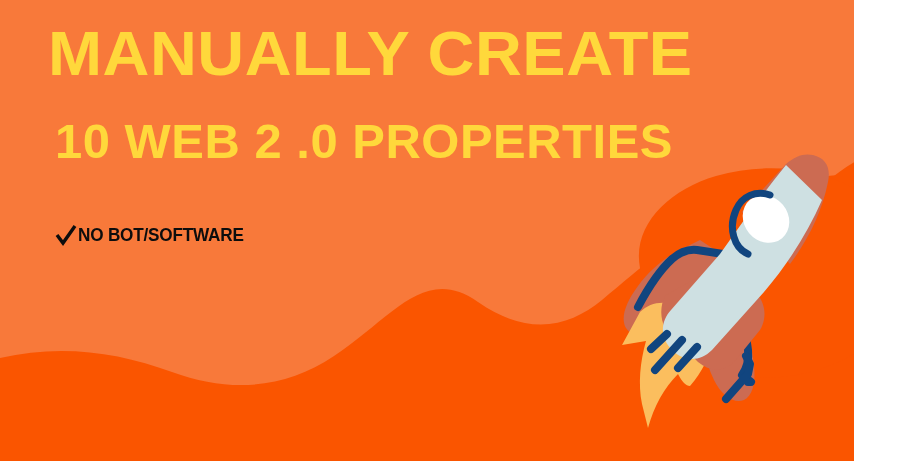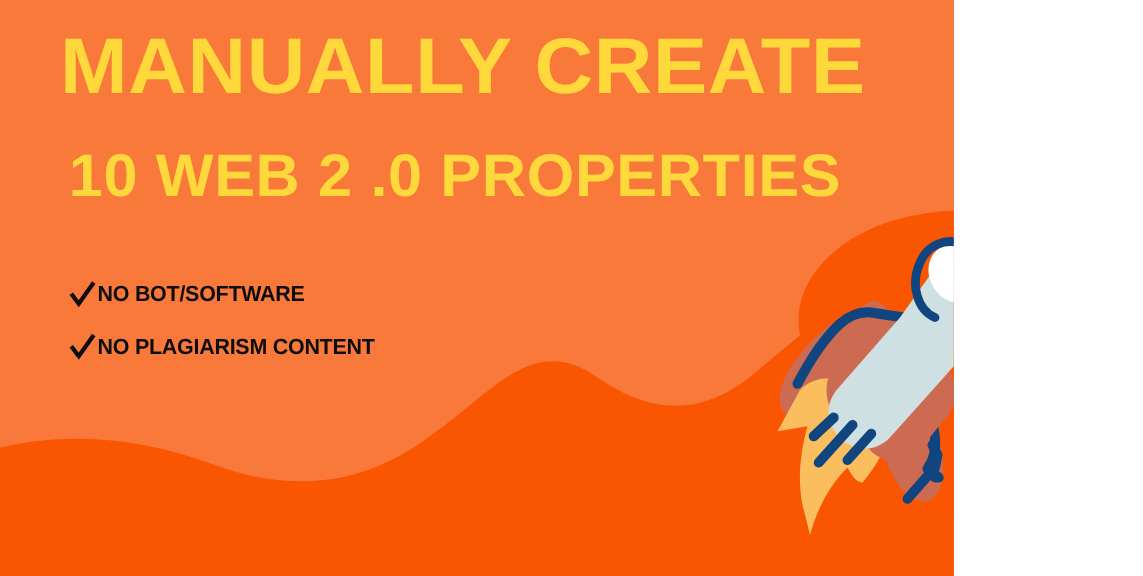--- a/index.html
+++ b/index.html
@@ -2,21 +2,21 @@
 <html><head>
 <meta charset="utf-8">
 <style>
   html, body {
     margin: 0;
     padding: 0;
     background: #ffffff;
   }
   #banner {
     position: relative;
-    width: 763px;
+    width: 854px;
     height: 461px;
     overflow: hidden;
     font-family: "Liberation Sans", sans-serif;
     background: #F8793A;
     text-align: right;
   }
   #bg-svg {
     position: absolute;
     inset: 0;
     width: 914px;
@@ -159,22 +159,16 @@
 
     <div id="features">
 
       <div class="feature-row">
         <svg class="check-icon" viewBox="0 0 22 23">
           <path d="M2 11 L8 19 L20 2" fill="none" stroke="#0D0D0D" stroke-width="3.4" stroke-linecap="butt" stroke-linejoin="miter"></path>
         </svg>
         <span class="feature-label">NO BOT/SOFTWARE</span>
       </div>
 
-      <div class="feature-row">
-        <svg class="check-icon" viewBox="0 0 22 23">
-          <path d="M2 11 L8 19 L20 2" fill="none" stroke="#0D0D0D" stroke-width="3.4" stroke-linecap="butt" stroke-linejoin="miter"></path>
-        </svg>
-        <span class="feature-label">NO PLAGIARISM CONTENT</span>
-      </div>
 
     </div>
   </div>
 </div>
 
 </body></html>

